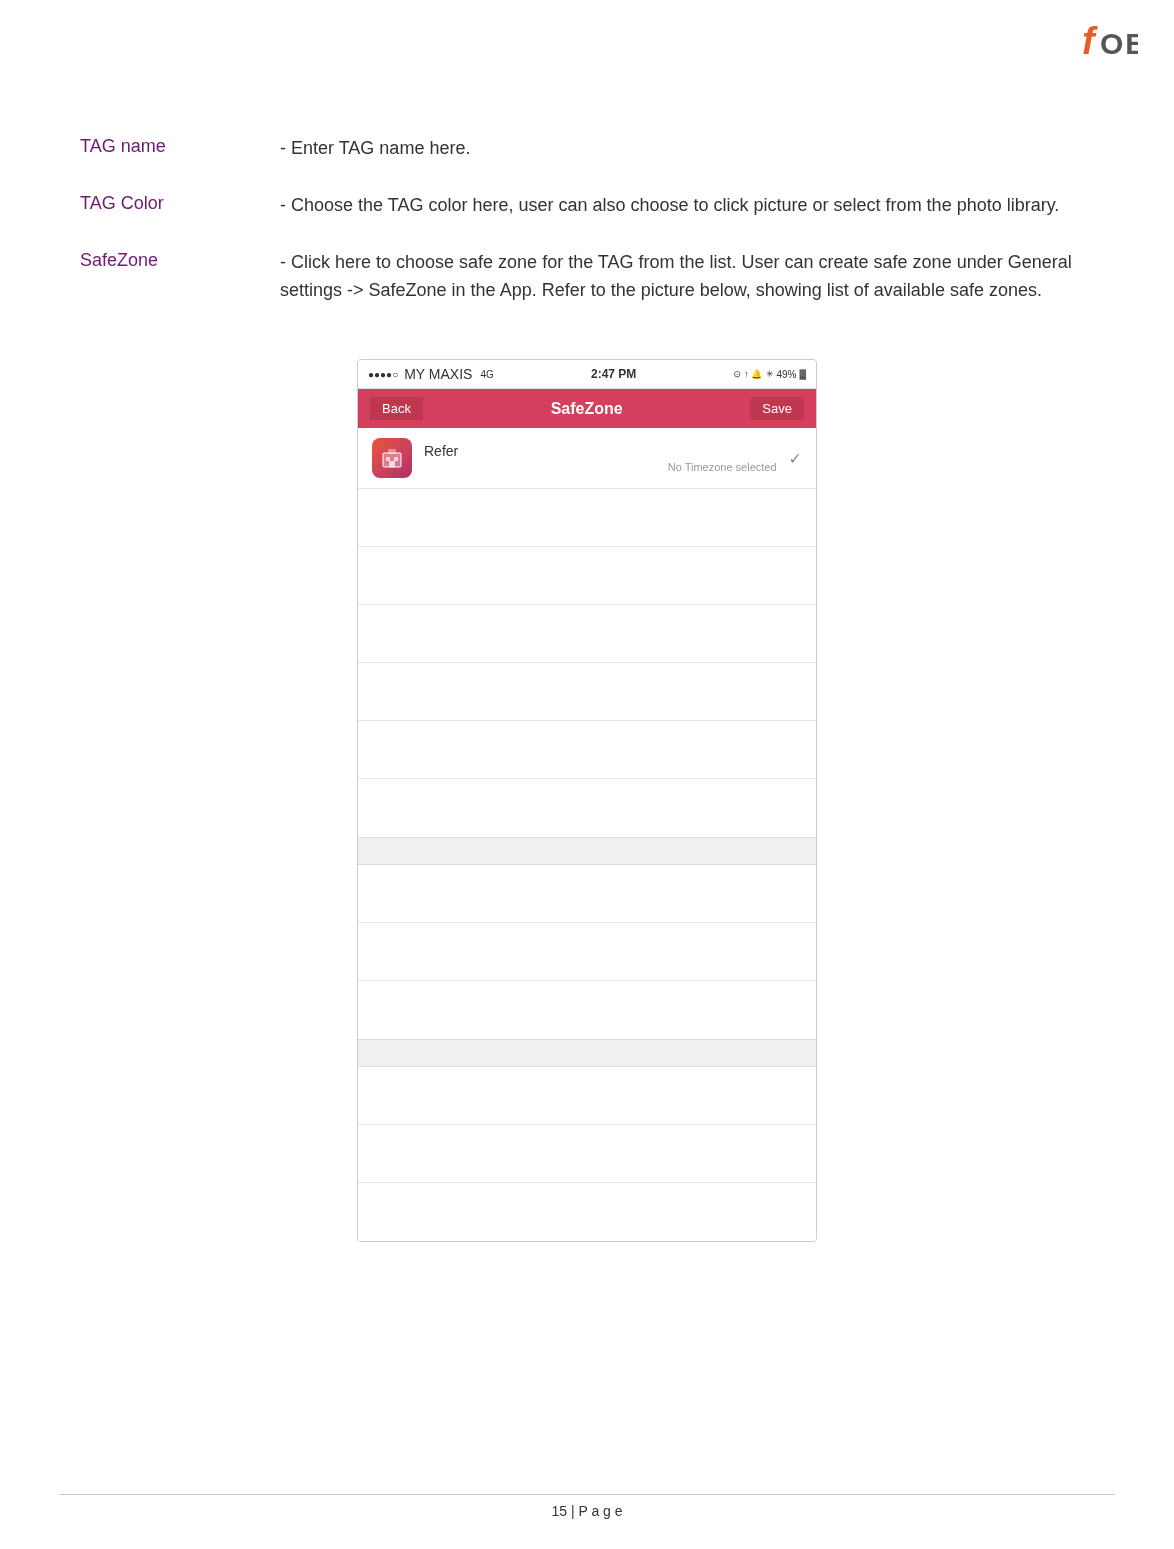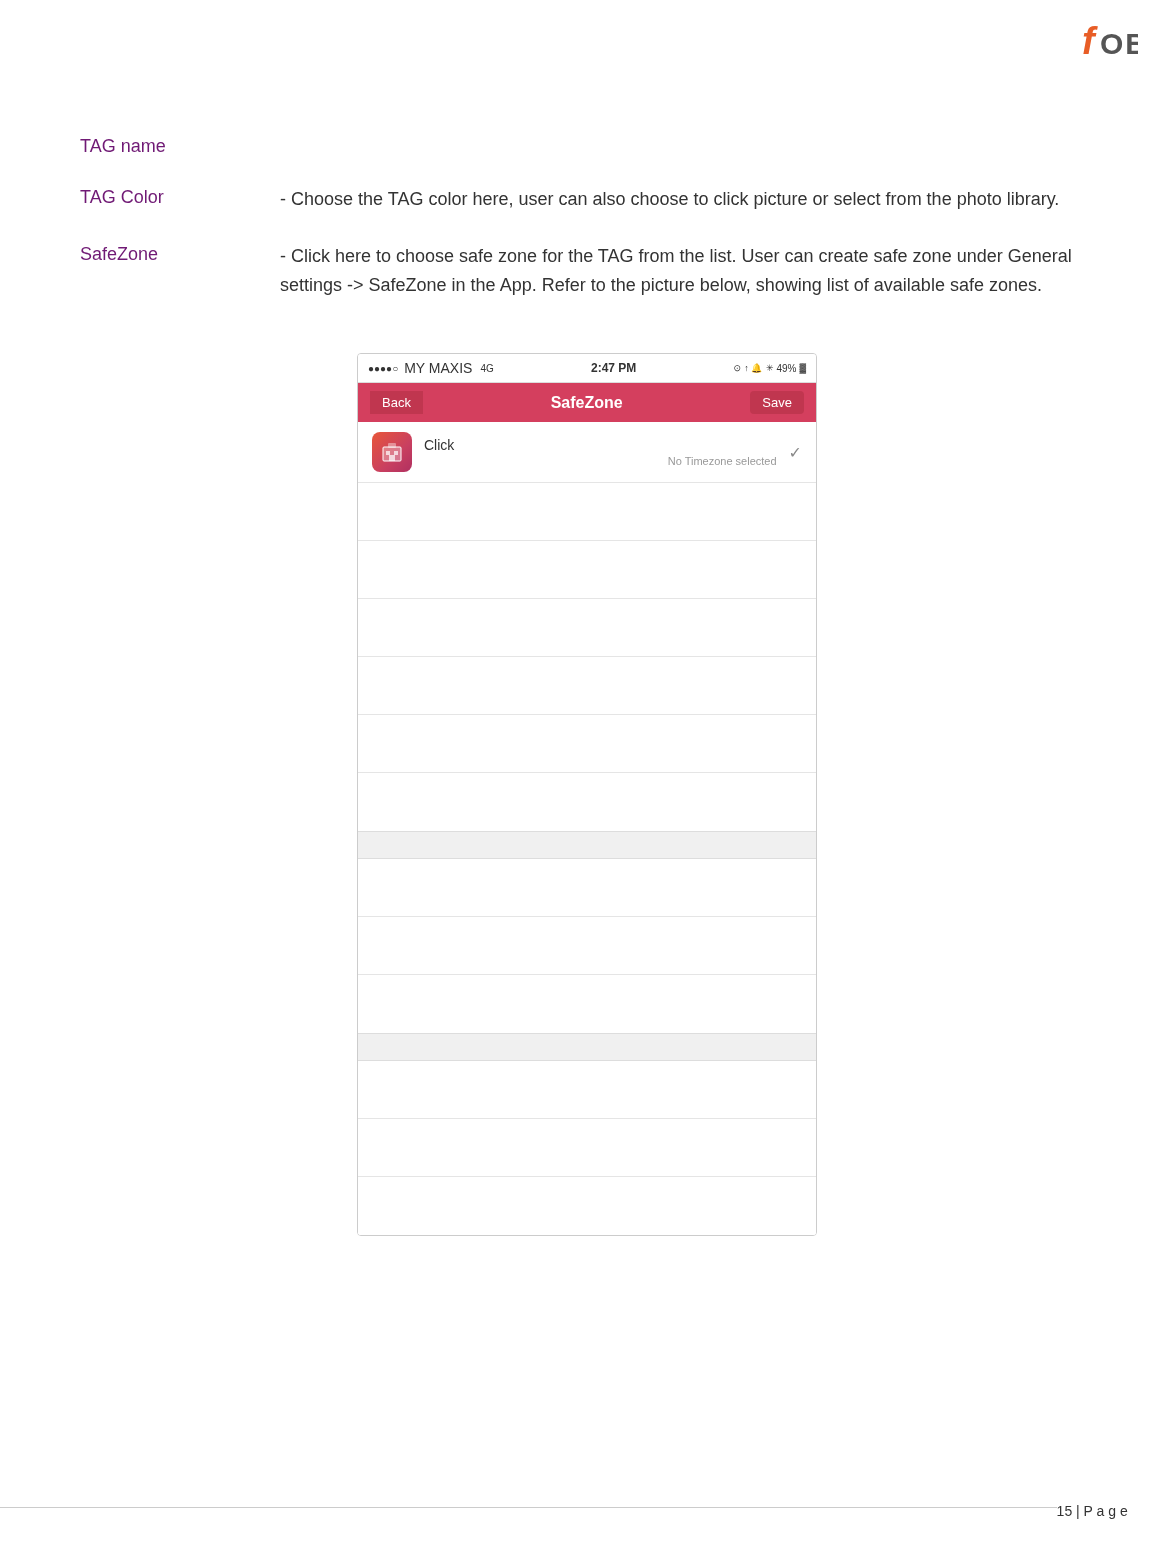--- a/index.html
+++ b/index.html
@@ -200,21 +200,21 @@
       border-bottom: 1px solid #ddd;
     }
 
     
     .footer {
       position: absolute;
       bottom: 30px;
       left: 0;
       right: 0;
       display: flex;
-      flex-direction: row;
+      flex-direction: column;
       align-items: center;
     }
 
     .footer-line {
       width: 90%;
       height: 1px;
       background: #ccc;
       margin-bottom: 8px;
     }
 
@@ -243,20 +243,21 @@
     <text x="18" y="38" font-size="30" font-weight="bold" letter-spacing="2" fill="#555" font-family="Arial">OBO</text>
   </svg>
 </div>
 
 <div class="content">
 
   <div class="definition-section">
 
     <div class="definition-row">
       <div class="def-term">TAG name</div>
+      <div class="def-desc">- Enter TAG name here.</div>
     </div>
 
     <div class="definition-row">
       <div class="def-term">TAG Color</div>
       <div class="def-desc">- Choose the TAG color here, user can also choose to click picture or select from the photo library.</div>
     </div>
 
     <div class="definition-row">
       <div class="def-term">SafeZone</div>
       <div class="def-desc">- Click here to choose safe zone for the TAG from the list. User can create safe zone under General settings -&gt; SafeZone in the App. Refer to the picture below, showing list of available safe zones.</div>
@@ -297,21 +298,21 @@
             <svg viewBox="0 0 26 26" fill="none" xmlns="http://www.w3.org/2000/svg">
 
               <rect x="4" y="8" width="18" height="14" rx="1" fill="rgba(255,255,255,0.3)" stroke="white" stroke-width="1"></rect>
               <rect x="7" y="12" width="4" height="4" fill="white" opacity="0.7"></rect>
               <rect x="15" y="12" width="4" height="4" fill="white" opacity="0.7"></rect>
               <rect x="10" y="16" width="6" height="6" fill="white" opacity="0.7"></rect>
               <rect x="9" y="4" width="8" height="5" rx="1" fill="rgba(255,255,255,0.4)"></rect>
             </svg>
           </div>
           <div class="list-item-text">
-            <div class="list-item-title">Click</div>
+            <div class="list-item-title">Refer</div>
             <div class="list-item-subtitle">No Timezone selected</div>
           </div>
           <div class="checkmark">✓</div>
         </div>
 
         <div class="empty-list-item"></div>
         <div class="empty-list-item"></div>
         <div class="empty-list-item"></div>
         <div class="empty-list-item"></div>
         <div class="empty-list-item"></div>

